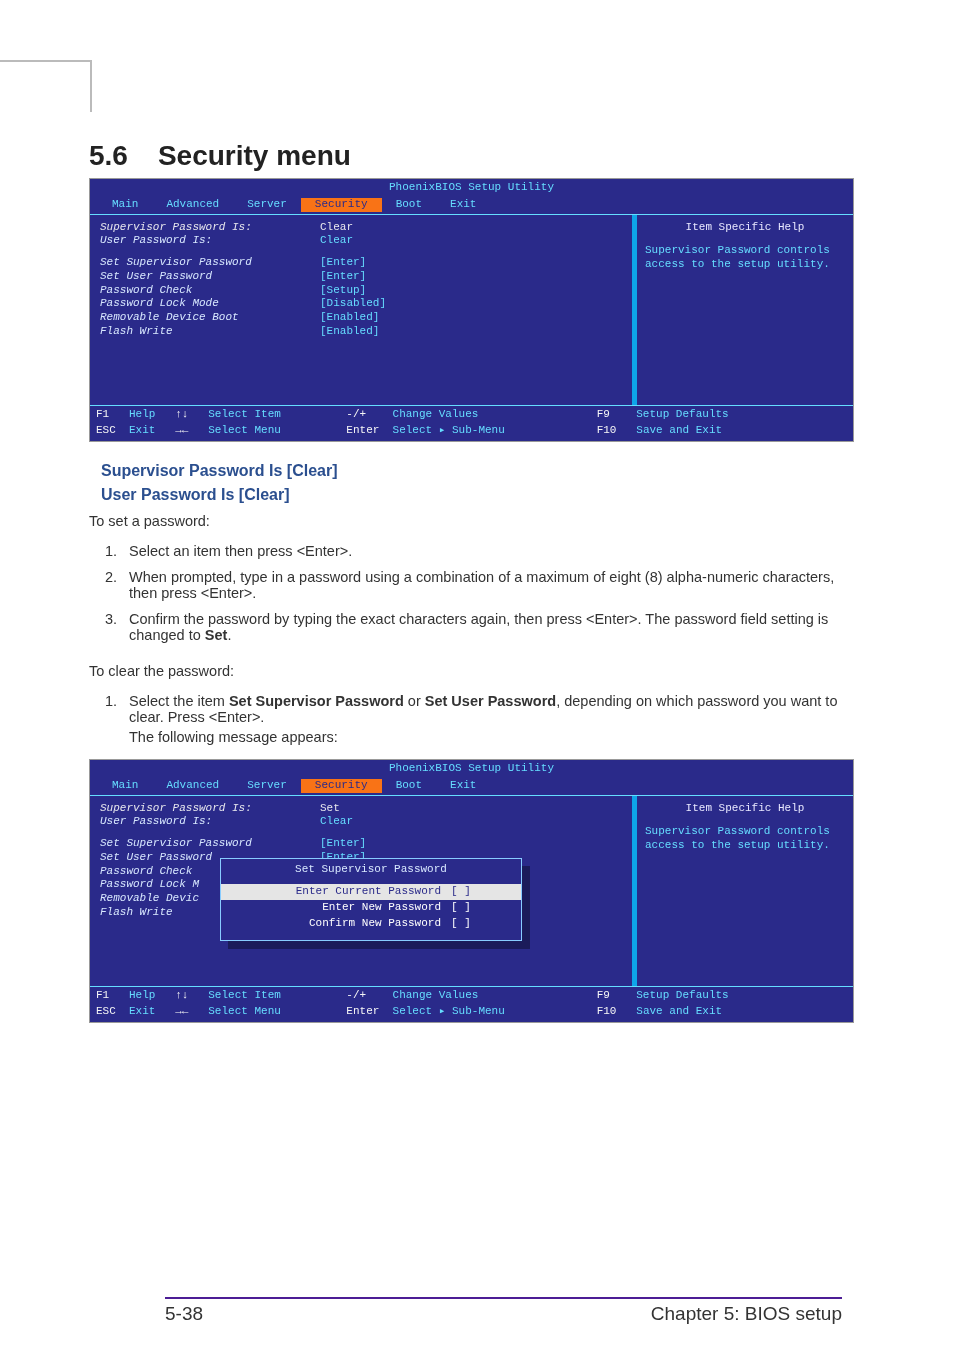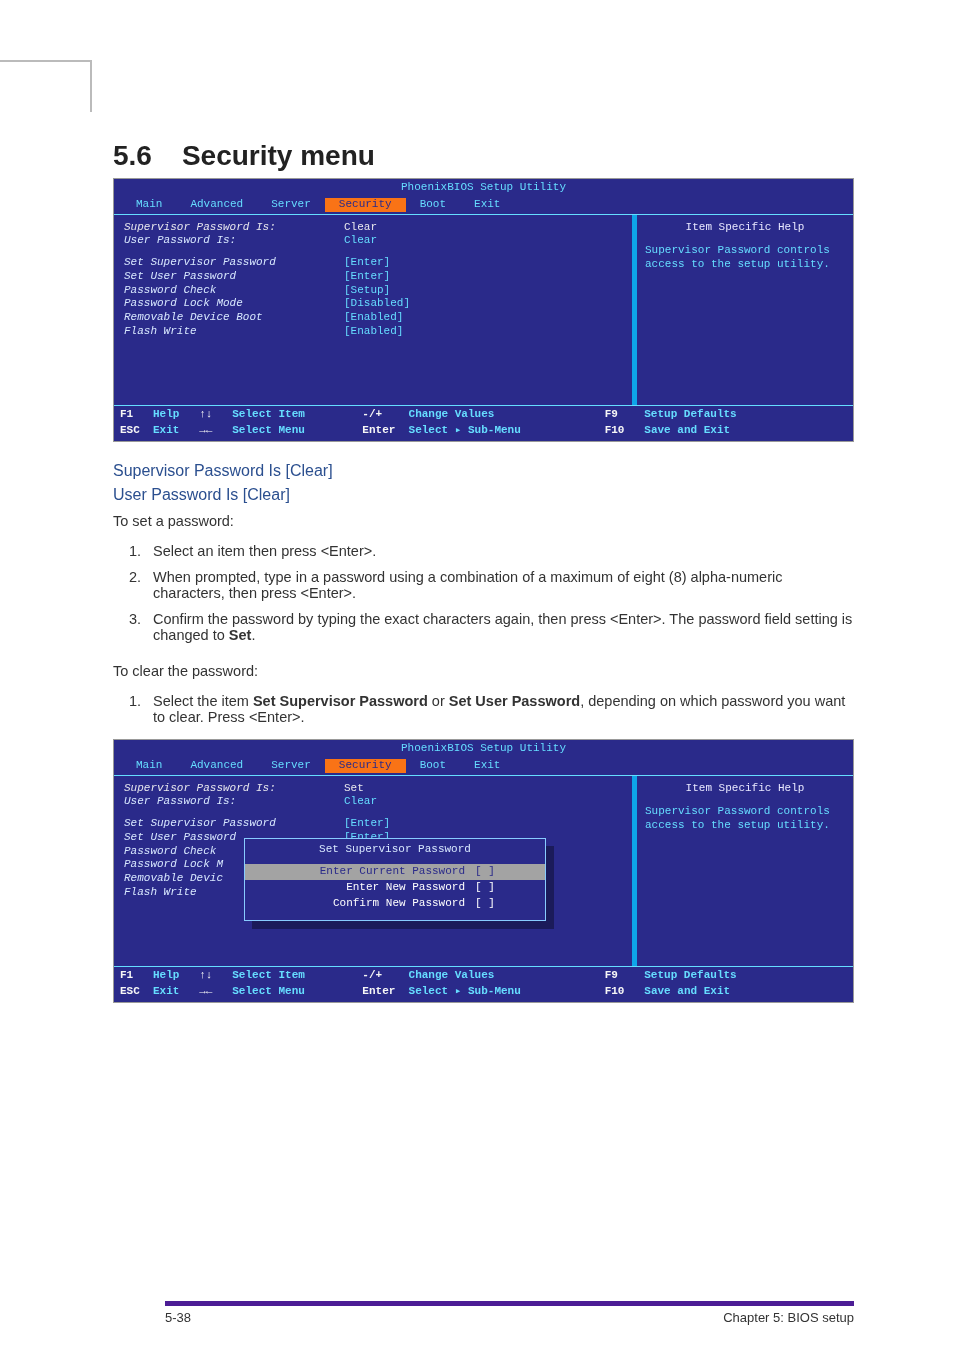--- a/index.html
+++ b/index.html
@@ -6,21 +6,21 @@
     margin: 0;
     padding: 0;
     background: #fff;
     font-family: Arial, Helvetica, sans-serif;
     color: #333;
   }
   .page {
     width: 954px;
     height: 1363px;
     box-sizing: border-box;
-    padding: 140px 100px 40px 113px;
+    padding: 140px 100px 40px 89px;
     position: relative;
   }
   .corner-mark {
     position: absolute;
     left: 0;
     top: 60px;
     width: 90px;
     height: 50px;
     border-top: 2px solid #bbb;
     border-right: 2px solid #bbb;
@@ -86,62 +86,62 @@
   .help-text { color: #66ddff; }
   .row { display: flex; }
   .lab { width: 220px; color: #d8e8ff; font-style: italic; }
   .val { color: #66ddff; }
   .sel .lab, .sel .val { color: #e8e8ee; }
   .bios-footer {
     display: flex;
     padding: 2px 6px 3px;
     color: #66ddff;
   }
-  .bios-footer .col { flex: 1; white-space: pre; font-weight: bold; }
+  .bios-footer .col { flex: 1; white-space: pre; }
   .bios-footer .k { color: #f6f6f6; }
 
   
   .popup {
     position: absolute;
     left: 130px;
     top: 62px;
     width: 300px;
     background: #2a2a8a;
     border: 1px solid #8cf;
     box-shadow: 8px 8px 0 rgba(0,0,0,0.35);
     padding: 4px 0 8px;
   }
   .popup-title { text-align: center; color: #d8e8ff; margin-bottom: 8px; }
   .popup-row { display: flex; padding: 1px 10px; color: #fff; }
-  .popup-row.sel { background: #a3a3a3; color: #2a2a8a; }
+  .popup-row.sel { background: #e5e5e5; color: #2a2a8a; }
   .plab { flex: 1; text-align: right; padding-right: 10px; }
   .pval { flex: 0 0 60px; text-align: left; }
 
   
   .blue-heading {
     color: #2b4f8f;
-    font-weight: normal;
+    font-weight: bold;
     font-size: 16px;
-    margin: 10px 0 2px;
+    margin: 10px 12px 2px;
     line-height: 1.35;
   }
   p.body { font-size: 14.5px; margin: 8px 0 14px; color: #333; }
   ol.steps { font-size: 14.5px; margin: 4px 0 14px; padding-left: 32px; }
   ol.steps li { margin-bottom: 10px; padding-left: 8px; }
   .indent-sub { margin: 4px 0 0 0; }
   .bold { font-weight: bold; }
 
   .footer {
     position: absolute;
     bottom: 38px;
     left: 165px;
-    right: 100px;
-    border-top: 5px solid #4c1d95;
+    right: 112px;
+    border-top: 2px solid #4c1d95;
     padding-top: 4px;
-    font-size: 13px;
+    font-size: 19px;
     display: flex;
     justify-content: space-between;
   }
 </style>
 </head>
 <body>
 
 <div class="page">
   <div class="corner-mark"></div>
 
@@ -223,20 +223,21 @@
     <li>
       <span>Confirm the password by typing the exact characters again, then press &lt;Enter&gt;. The password field setting is changed to </span><span class="bold">Set</span><span>.</span>
     </li>
   </ol>
 
   <p class="body" style="margin-top:20px">To clear the password:</p>
 
   <ol class="steps">
     <li>
       <span>Select the item </span><span class="bold">Set Supervisor Password</span><span> or </span><span class="bold">Set User Password</span><span>, depending on which password you want to clear. Press &lt;Enter&gt;.</span>
+      <p class="indent-sub">The following message appears:</p>
     </li>
   </ol>
 
   <div class="bios">
     <div class="bios-title">PhoenixBIOS Setup Utility</div>
     <div class="menubar">
       <span>Main</span>
       <span>Advanced</span>
       <span>Server</span>
       <span class="active">Security</span>

